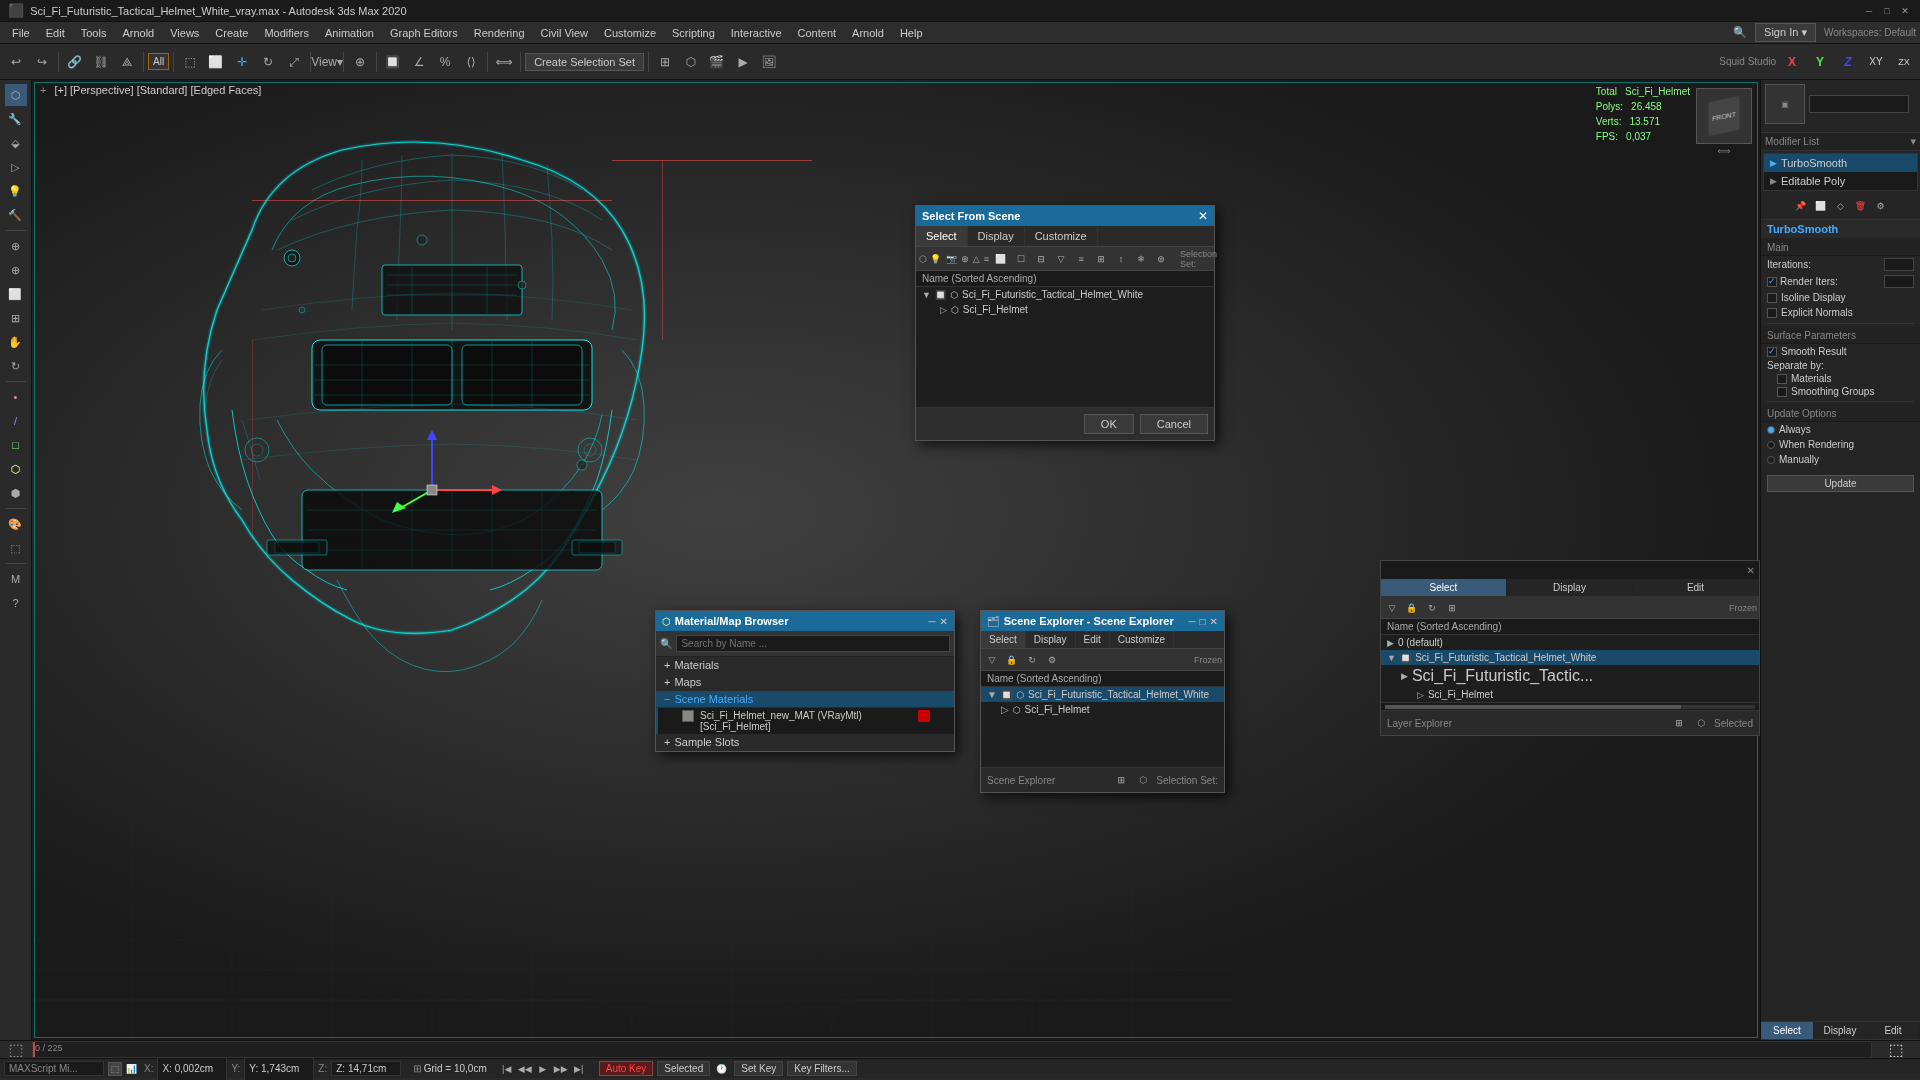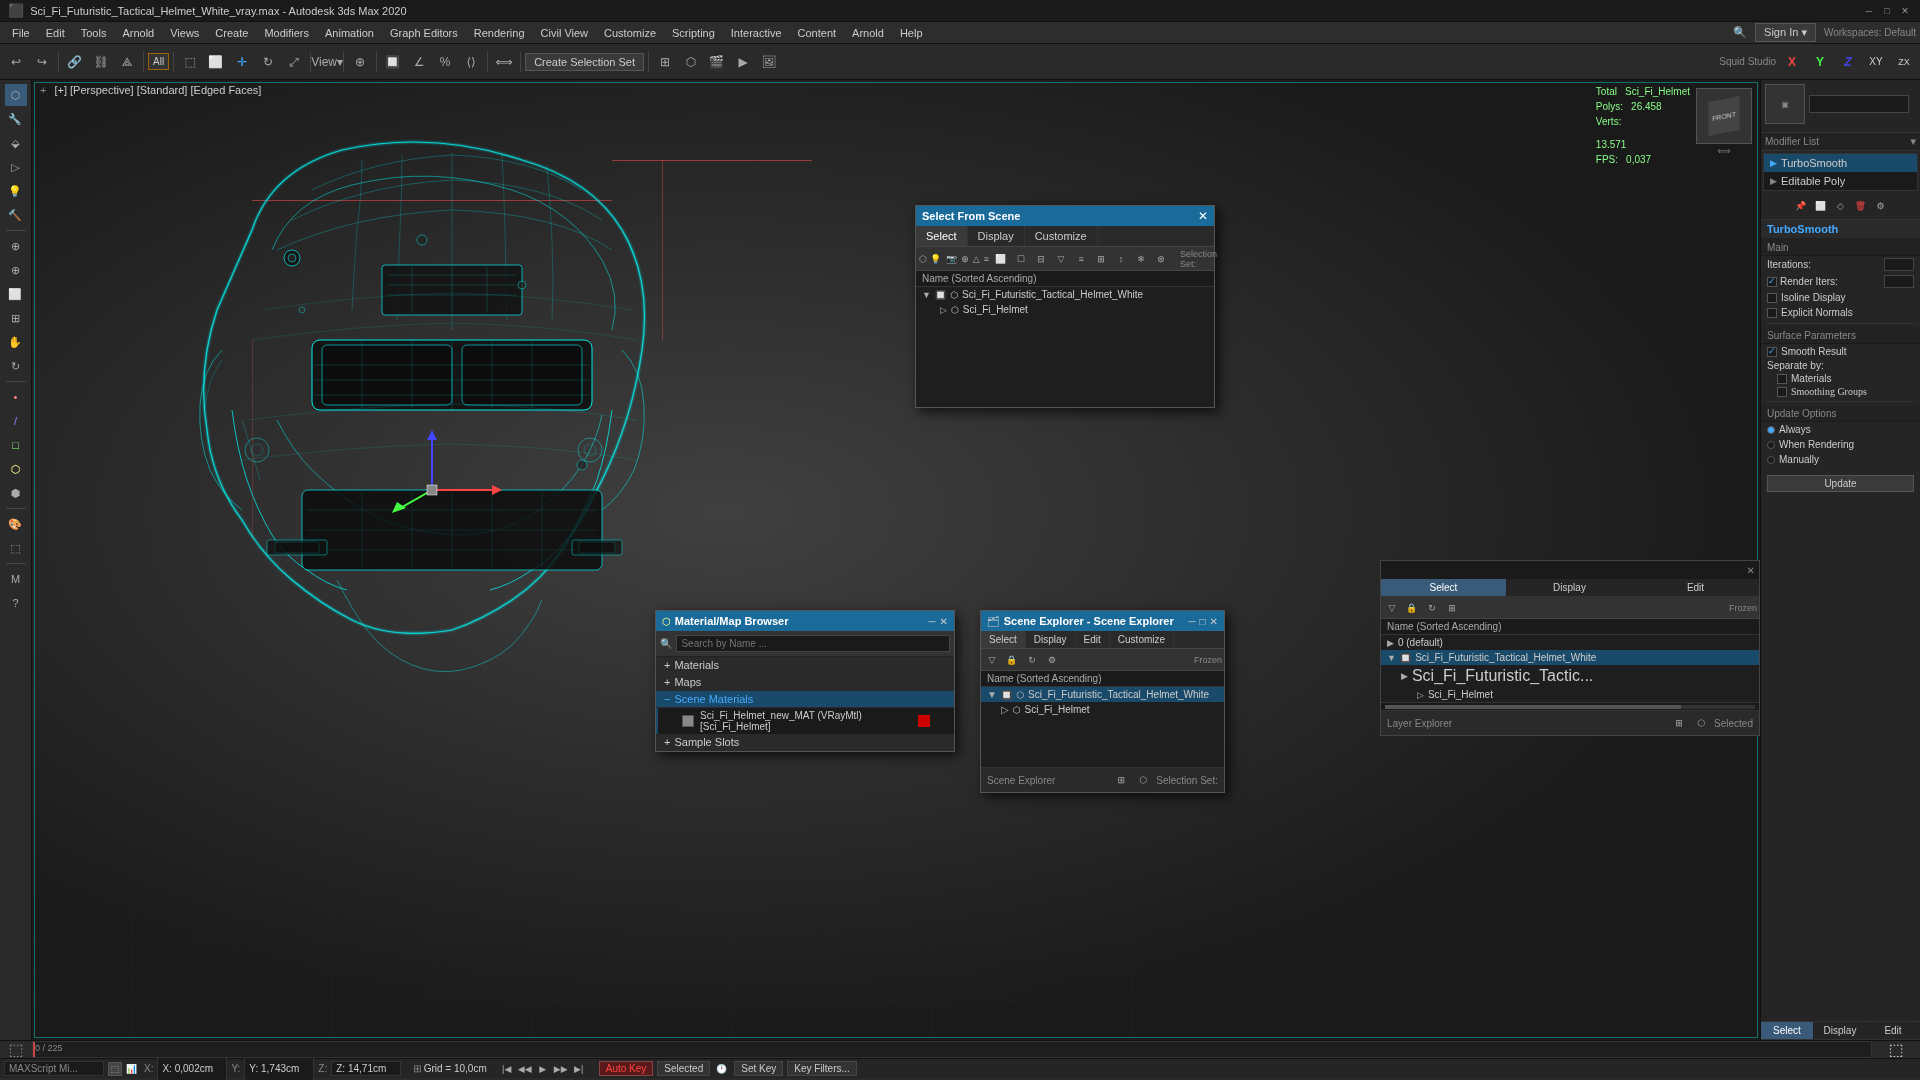--- a/index.html
+++ b/index.html
@@ -57,21 +57,21 @@
     .dialog-list-item { padding: 2px 6px; font-size: 10px; color: #ccc; display: flex; align-items: center; gap: 4px; cursor: pointer; }
     .item-indent { padding-left: 16px; }
     .item-icon { color: #aaa; font-size: 9px; }
     .dialog-footer { padding: 6px; display: flex; justify-content: flex-end; gap: 6px; border-top: 1px solid #333; }
     .dlg-btn { padding: 3px 16px; font-size: 11px; cursor: pointer; border: 1px solid #555; color: #ccc; background: #3a3a3a; }
 
     
     #materialBrowser { position: absolute; top: 610px; left: 655px; width: 300px; background: #2d2d2d; border: 1px solid #555; z-index: 100; box-shadow: 4px 4px 12px rgba(0,0,0,0.7); }
     .mb-section { padding: 2px 8px; font-size: 11px; color: #ccc; cursor: pointer; border-bottom: 1px solid #2a2a2a; display: flex; align-items: center; gap: 4px; }
     .mb-section.active { background: #1a4a6a; color: #4af; }
-    .mb-item { padding: 2px 24px; font-size: 10px; color: #ccc; cursor: pointer; display: flex; align-items: center; gap: 6px; }
+    .mb-item { padding: 2px 24px; font-size: 10px; color: #ccc; cursor: pointer; display: flex; gap: 6px; }
     .mb-material-swatch { width: 12px; height: 12px; background: #888; display: inline-block; border: 1px solid #555; }
 
     
     #sceneExplorer { position: absolute; top: 610px; left: 980px; width: 245px; background: #2d2d2d; border: 1px solid #555; z-index: 100; box-shadow: 4px 4px 12px rgba(0,0,0,0.7); }
     
     .se-tabs { display: flex; background: #2a2a2a; border-bottom: 1px solid #444; }
     .se-tab { padding: 3px 8px; font-size: 10px; color: #ccc; cursor: pointer; border-right: 1px solid #333; }
     .se-tab.active { background: #3a3a3a; }
     .se-toolbar { height: 22px; background: #333; display: flex; align-items: center; padding: 2px; gap: 2px; border-bottom: 1px solid #444; }
     .se-list-header { padding: 2px 6px; background: #1a1a1a; font-size: 10px; color: #aaa; display: flex; justify-content: space-between; border-bottom: 1px solid #333; }
@@ -242,21 +242,21 @@
 
       <div style="position:absolute; top:4px; right:70px; z-index:10; font-size:10px; color:#8f8; line-height:1.5;">
         <div style="display:flex; gap:8px;">
           <span>Total</span>
           <span>Sci_Fi_Helmet</span>
         </div>
         <div style="display:flex; gap:8px;">
           <span>Polys:</span>
           <span>26.458</span>
         </div>
-        <div style="display:flex; gap:8px;flex-direction:column;">
+        <div style="display:flex; gap:8px;">
           <span>Verts:</span>
           <span>13.571</span>
         </div>
         <div style="display:flex; gap:8px;">
           <span>FPS:</span>
           <span>0,037</span>
         </div>
       </div>
 
       <div class="navcube" style="position:absolute; top:8px; right:8px; width:56px; height:56px; z-index:10;">
@@ -484,21 +484,21 @@
         </div>
         <div style="display:flex; align-items:center; gap:4px; padding:2px 6px;">
           <div class="ts-cb checked"></div>
           <span style="font-size:10px; color:#ccc;">Smooth Result</span>
         </div>
         <div style="padding:1px 6px; font-size:10px; color:#ccc;">Separate by:</div>
         <div style="display:flex; align-items:center; gap:4px; padding:1px 16px;">
           <div class="ts-cb"></div>
           <span style="font-size:10px; color:#ccc;">Materials</span>
         </div>
-        <div style="display:flex; align-items:center; gap:4px; padding:1px 16px;font-family:Liberation Serif, serif;">
+        <div style="display:flex; align-items:center; gap:4px; padding:1px 16px;">
           <div class="ts-cb"></div>
           <span style="font-size:10px; color:#ccc;">Smoothing Groups</span>
         </div>
 
         <div style="height:1px; background:#333; margin:3px 6px;"></div>
 
         <div style="padding:2px 6px; background:#222; border-bottom:1px solid #1a1a1a;">
           <span style="font-size:10px; color:#888;">Update Options</span>
         </div>
         <div style="display:flex; align-items:center; gap:4px; padding:2px 6px;">
@@ -617,20 +617,24 @@
         <span style="font-size:9px;">🔲</span>
         <span style="font-size:9px;">⬡</span>
         <span style="font-size:10px;">Sci_Fi_Futuristic_Tactical_Helmet_White</span>
       </div>
       <div class="dialog-list-item item-indent" style="padding-left:24px;">
         <span class="item-icon">▷</span>
         <span style="font-size:9px;">⬡</span>
         <span style="font-size:10px;">Sci_Fi_Helmet</span>
       </div>
     </div>
+    <div class="dialog-footer">
+      <button class="dlg-btn">OK</button>
+      <button class="dlg-btn">Cancel</button>
+    </div>
   </div>
 
   <div id="materialBrowser">
     <div class="dialog-titlebar">
       <div style="display:flex; align-items:center; gap:4px;">
         <span style="font-size:10px; color:#ff8;">⬡</span>
         <span class="dialog-title">Material/Map Browser</span>
       </div>
       <div style="display:flex; gap:4px;">
         <span style="color:#ccc; cursor:pointer; font-size:10px;">─</span>

